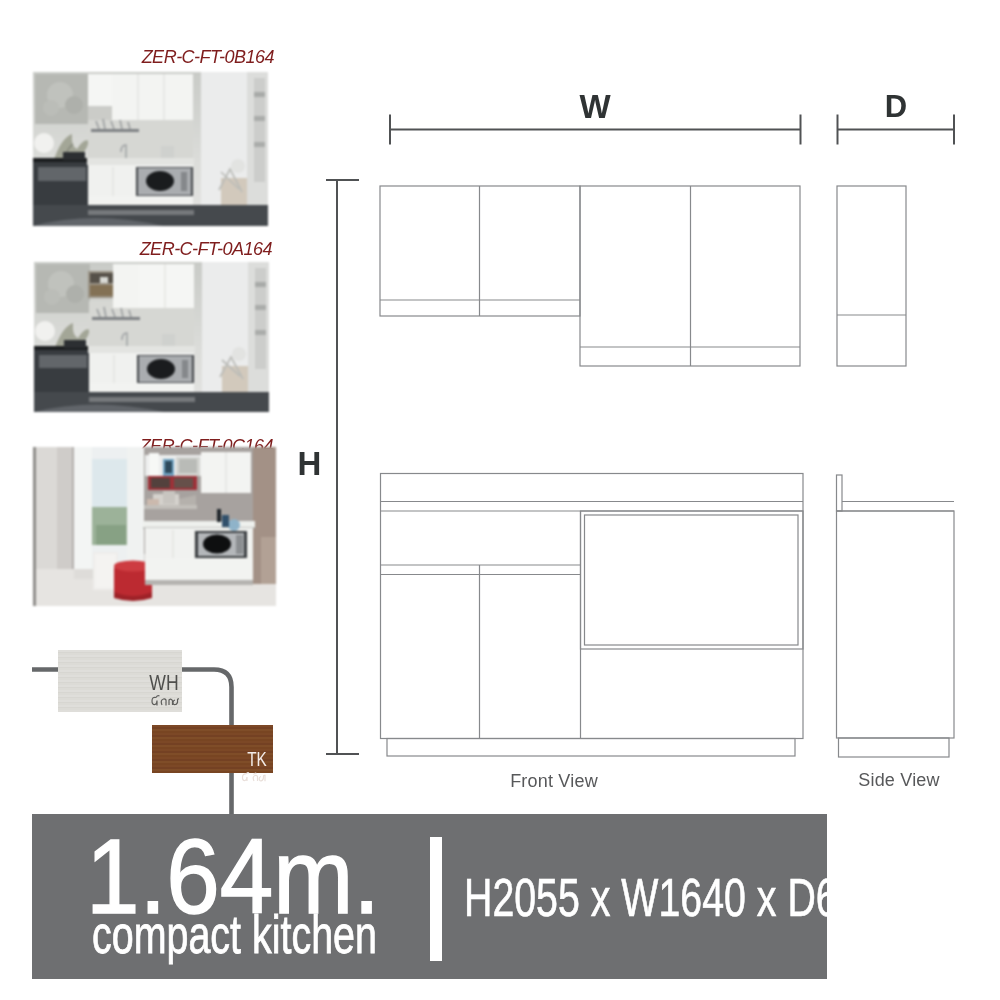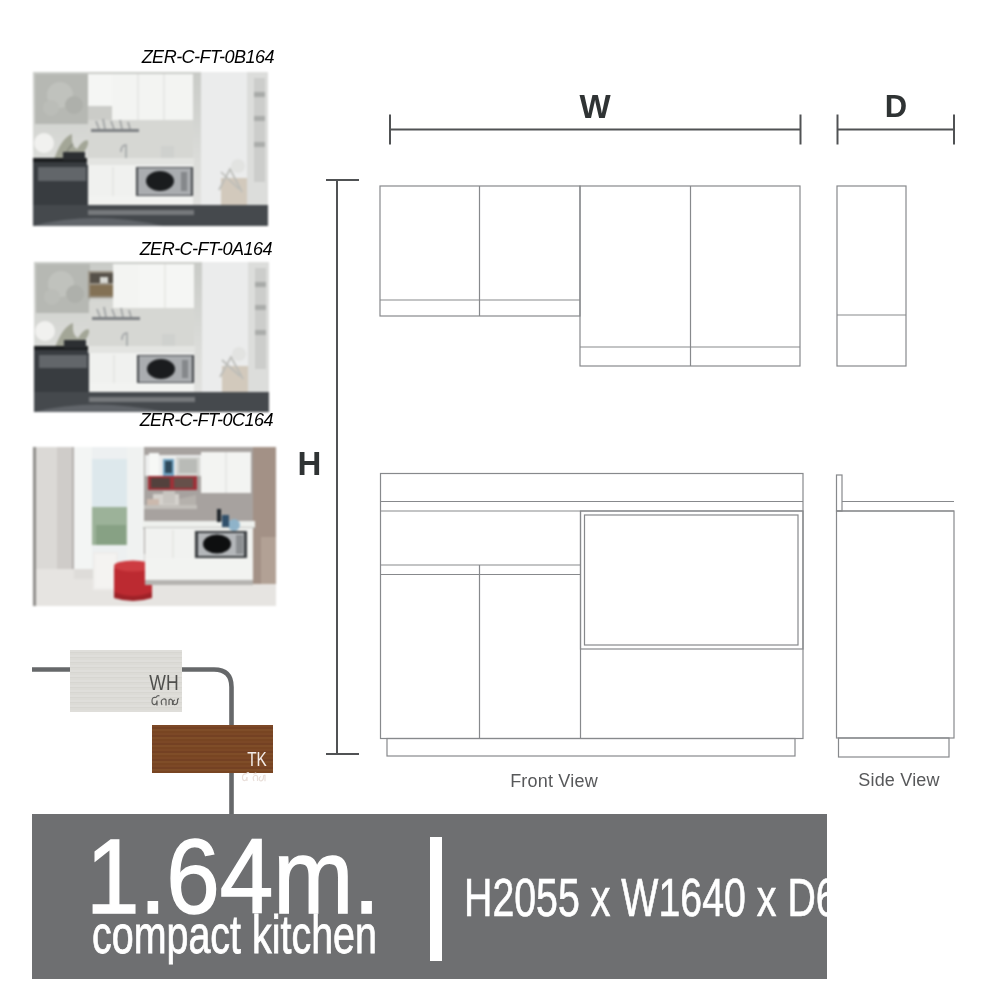--- a/index.html
+++ b/index.html
@@ -1,27 +1,27 @@
 <!DOCTYPE html>
 <html><head>
 <meta charset="utf-8">
 <style>
   html,body{margin:0;padding:0;}
   body{width:1000px;height:1000px;position:relative;background:#ffffff;overflow:hidden;
        font-family:"Liberation Sans", sans-serif;}
   .abs{position:absolute;}
-  .plabel{position:absolute;font-style:italic;font-size:18px;color:#000000;
+  .plabel{position:absolute;font-style:italic;font-size:18px;color:#7f1d1d;
           letter-spacing:-0.5px;text-align:right;white-space:nowrap;}
 </style>
 </head>
 <body>
 
 <div class="plabel" style="right:726px;top:47px;">ZER-C-FT-0B164</div>
 <div class="plabel" style="right:728px;top:239px;text-align:center;">ZER-C-FT-0A164</div>
-<div class="plabel" style="right:727px;top:410px;">ZER-C-FT-0C164</div>
+<div class="plabel" style="right:727px;top:436px;">ZER-C-FT-0C164</div>
 
 <div class="abs" style="left:33px;top:72px;width:235px;height:154px;filter:blur(0.9px);">
 <svg width="235" height="154" viewBox="0 0 235 154">
   <defs>
     <linearGradient id="p1bg" x1="0" y1="0" x2="0" y2="1">
       <stop offset="0" stop-color="#c9cbc7"></stop>
           <stop offset="0.6" stop-color="#dcddda"></stop>
       <stop offset="1" stop-color="#e4e4e2"></stop>
     </linearGradient>
   </defs>
@@ -192,21 +192,21 @@
   <rect x="203" y="88" width="7" height="19" fill="#8b8e91"></rect>
   <rect x="112" y="111" width="108" height="22" fill="#f2f3f1"></rect>
   <rect x="112" y="133" width="108" height="5" fill="#b5b3b0"></rect>
 
   <circle cx="201" cy="78" r="6" fill="#8fb3c9"></circle>
   <rect x="189" y="68" width="7" height="12" fill="#31506b"></rect>
   <rect x="184" y="62" width="4" height="13" fill="#20262b"></rect>
 </svg>
 </div>
 
-<div class="abs" style="z-index:2;left:70px;top:650px;width:112px;height:62px;
+<div class="abs" style="z-index:2;left:58px;top:650px;width:124px;height:62px;
      background:repeating-linear-gradient(180deg,#dfdeda 0 2px,#d7d6d1 2px 3px,#dcdbd6 3px 5px);">
   <div style="position:absolute;right:3px;top:25px;color:#4f4f4d;font-size:22px;line-height:16px;
        transform:scaleX(0.8);transform-origin:100% 50%;">WH</div>
   <svg style="position:absolute;right:3px;top:44px;" width="29" height="13" viewBox="0 0 29 13">
     <g stroke="#5d5d5b" stroke-width="1.2" fill="none">
       <path d="M6,3.5 q-4,-1 -4,3.5 q0,4 3,3.5 q2,-0.5 2,-4 l0,5 m-1,-8 q1.5,-2.5 3.5,-1.5 M12,11 q-2,-5 1.5,-6 q3,-0.5 2.5,3 l0,3.5 M19,11 v-5 q2.5,-2 3.5,1 l0,4 M25,6 q-2,0.5 -2,2.5 q0,2.5 2.5,2 q2.5,-0.5 2,-4.5 q0,-1.5 1.5,-1"></path>
     </g>
   </svg>
 </div>
 <div class="abs" style="z-index:2;left:152px;top:725px;width:121px;height:48px;

